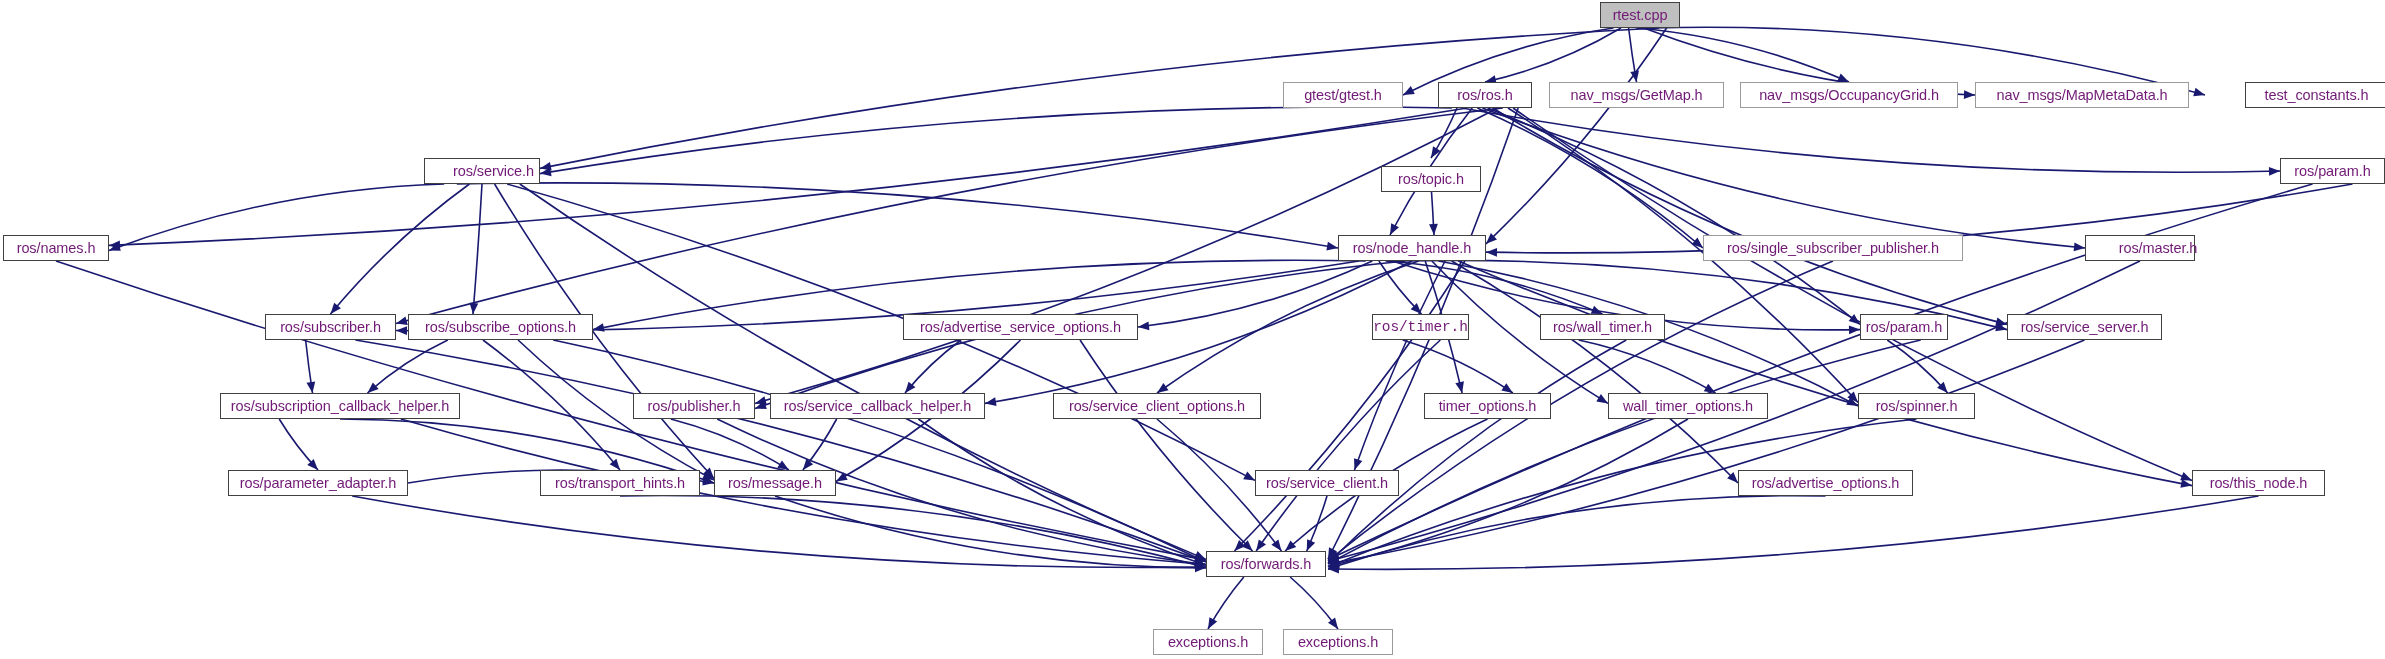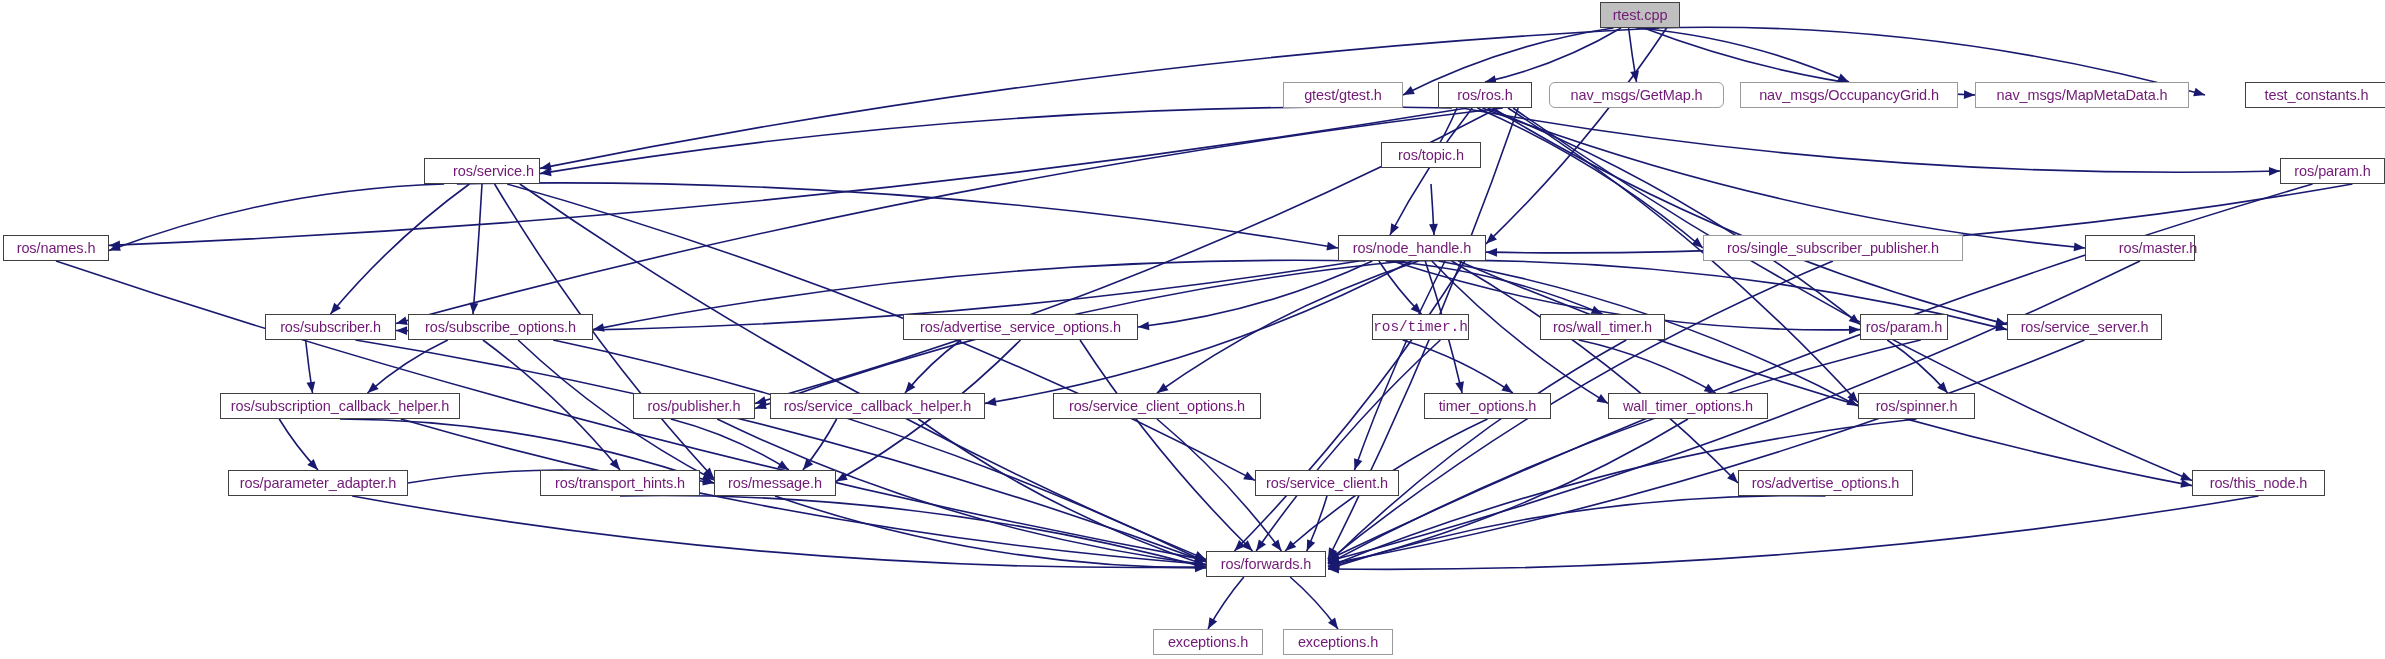--- a/index.html
+++ b/index.html
@@ -244,36 +244,36 @@
   <div id="nodes-layer">
       <div class="node-box root" style="left: 1600px; top: 2px; width: 80px;">
         <span class="node-label">rtest.cpp</span>
       </div>
       <div class="node-box" style="left: 1283px; top: 82px; width: 120px;">
         <span class="node-label">gtest/gtest.h</span>
       </div>
       <div class="node-box strong" style="left: 1438px; top: 82px; width: 94px;">
         <span class="node-label">ros/ros.h</span>
       </div>
-      <div class="node-box" style="left: 1549px; top: 82px; width: 175px; border-radius: 6px;">
+      <div class="node-box" style="left: 1549px; top: 82px; width: 175px;">
         <span class="node-label">nav_msgs/GetMap.h</span>
       </div>
       <div class="node-box" style="left: 1740px; top: 82px; width: 218px;">
         <span class="node-label">nav_msgs/OccupancyGrid.h</span>
       </div>
       <div class="node-box" style="left: 1975px; top: 82px; width: 214px;">
         <span class="node-label">nav_msgs/MapMetaData.h</span>
       </div>
       <div class="node-box strong" style="left: 2205px; top: 82px; width: 143px; margin-left: 40px;">
         <span class="node-label">test_constants.h</span>
       </div>
       <div class="node-box strong" style="left: 424px; top: 158px; width: 116px; padding-left: 23px;">
         <span class="node-label">ros/service.h</span>
       </div>
-      <div class="node-box strong" style="left: 1381px; top: 142px; width: 100px;">
+      <div class="node-box strong" style="left: 1381px; top: 166px; width: 100px;">
         <span class="node-label">ros/topic.h</span>
       </div>
       <div class="node-box strong" style="left: 2280px; top: 158px; width: 105px;">
         <span class="node-label">ros/param.h</span>
       </div>
       <div class="node-box strong" style="left: 3px; top: 235px; width: 106px;">
         <span class="node-label">ros/names.h</span>
       </div>
       <div class="node-box strong" style="left: 1338px; top: 235px; width: 148px;">
         <span class="node-label">ros/node_handle.h</span>

